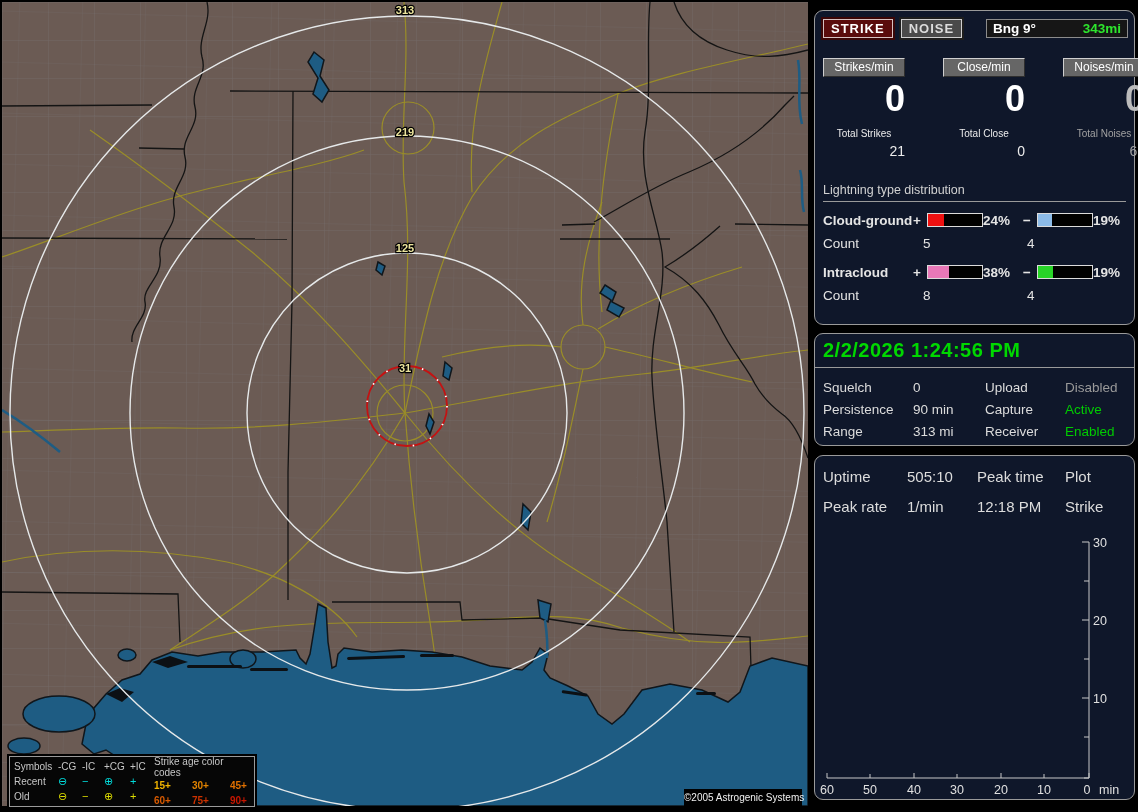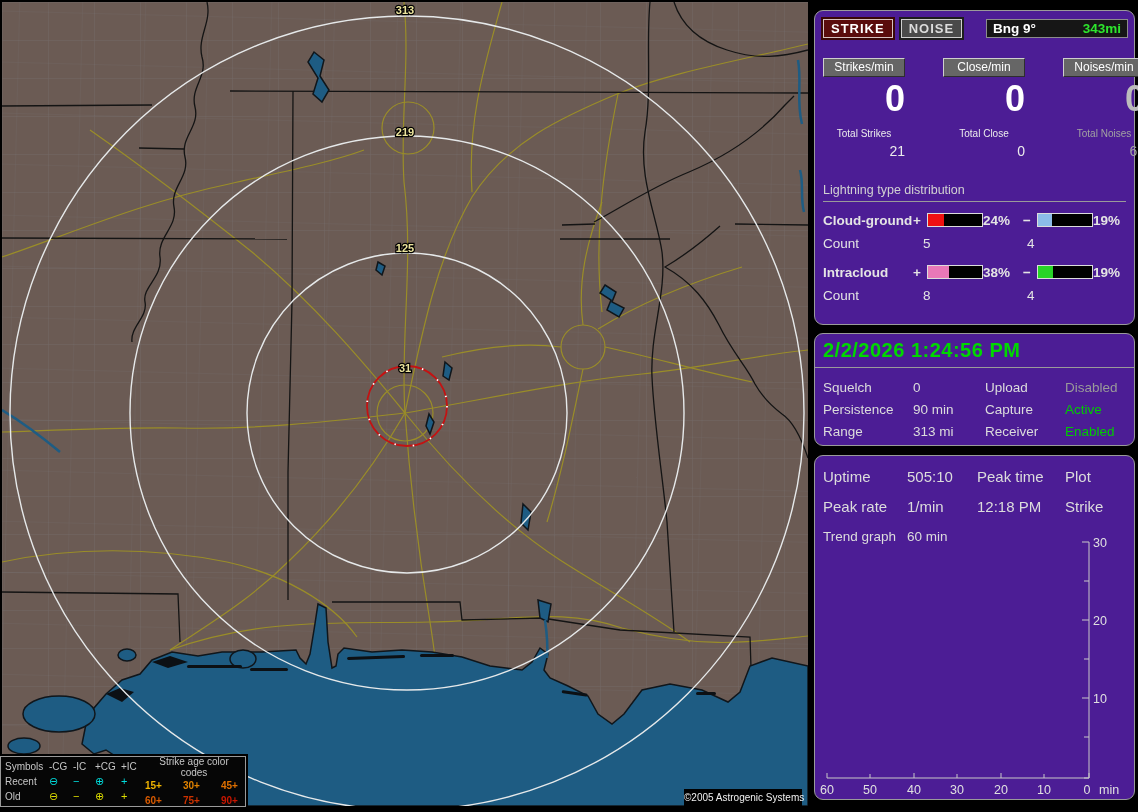--- a/index.html
+++ b/index.html
@@ -2,32 +2,32 @@
 <html><head>
 <meta charset="utf-8">
 <style>
   html,body{margin:0;padding:0;background:#000;}
   body{width:1138px;height:812px;position:relative;overflow:hidden;
        font-family:"Liberation Sans","DejaVu Sans",sans-serif;color:#e4e4e4;}
   
   .map-wrap{position:absolute;left:2px;top:2px;width:806px;height:804px;background:#6b5b54;}
   .map-wrap svg{display:block;}
   
-  .legend{position:absolute;left:0;top:756px;width:246px;height:51px;background:#060606;
+  .legend{position:absolute;left:9px;top:756px;width:246px;height:51px;background:#060606;
           border:1px solid #9a9a9a;outline:2px solid #000;box-sizing:border-box;
           display:grid;grid-template-columns:44px 24px 22px 26px 24px 38px 38px 22px;
           grid-auto-rows:15px;align-items:center;padding:2px 0 0 4px;font-size:10px;color:#c6c6c6;}
   .legend .hdr{color:#c6c6c6;}
-  .legend .age-hdr{grid-column:6 / span 3;text-align:center;}
+  .legend .age-hdr{grid-column:6 / span 3;}
   .legend .sym{font-size:11px;line-height:11px;}
   .legend .age{font-weight:bold;margin-top:8px;}
   .copyright{position:absolute;left:684px;top:789px;width:118px;height:17px;background:#000;
              color:#f0f0f0;font-size:10px;line-height:17px;text-align:center;white-space:nowrap;}
   
-  .panel{position:absolute;left:814px;width:321px;background:#4c1d95;border:1px solid #9a9a9a;
+  .panel{position:absolute;left:814px;width:321px;background:#0f172a;border:1px solid #9a9a9a;
          border-radius:9px;box-sizing:border-box;}
   .panel1{top:10px;height:315px;}
   .panel2{top:333px;height:113px;}
   .panel3{top:455px;height:345px;}
   
   .mode-row{display:flex;align-items:center;padding:8px 6px 0 8px;}
   .btn{font-weight:bold;font-size:13px;padding:1px 7px;letter-spacing:1px;cursor:default;}
   .btn-strike{background:#5a0c0c;color:#fff;border:1px solid #d6c2c2;box-shadow:0 0 0 2px #3a0707;}
   .btn-noise{background:#4a4a4a;color:#dcdcdc;border:1px solid #cfcfcf;box-shadow:0 0 0 2px #1d1d1d;margin-left:8px;}
   .spacer{flex:1;}
@@ -309,24 +309,20 @@
     <span>Uptime</span>
     <span>505:10</span>
     <span>Peak time</span>
     <span>Plot</span>
 
     <span>Peak rate</span>
     <span>1/min</span>
     <span>12:18 PM</span>
     <span>Strike</span>
   </div>
-  <div class="trend-row">
-    <span>Trend graph</span>
-    <span>60 min</span>
-  </div>
   <svg class="trend-chart" width="319" height="268">
 
     <path class="axis" d="M274,8 V244"></path>
     <path class="axis" d="M274,8 H267 M274,47 H269 M274,86 H267 M274,125 H269 M274,164 H267 M274,203 H269 M274,244 H269"></path>
     <text class="tick-label" x="278" y="13">30</text>
     <text class="tick-label" x="278" y="91">20</text>
     <text class="tick-label" x="278" y="169">10</text>
 
     <path class="axis" d="M12,244 H274"></path>
     <path class="axis" d="M12,244 V239 M55,244 V240 M99,244 V239 M142,244 V240 M186,244 V239 M229,244 V240 M274,244 V239"></path>

